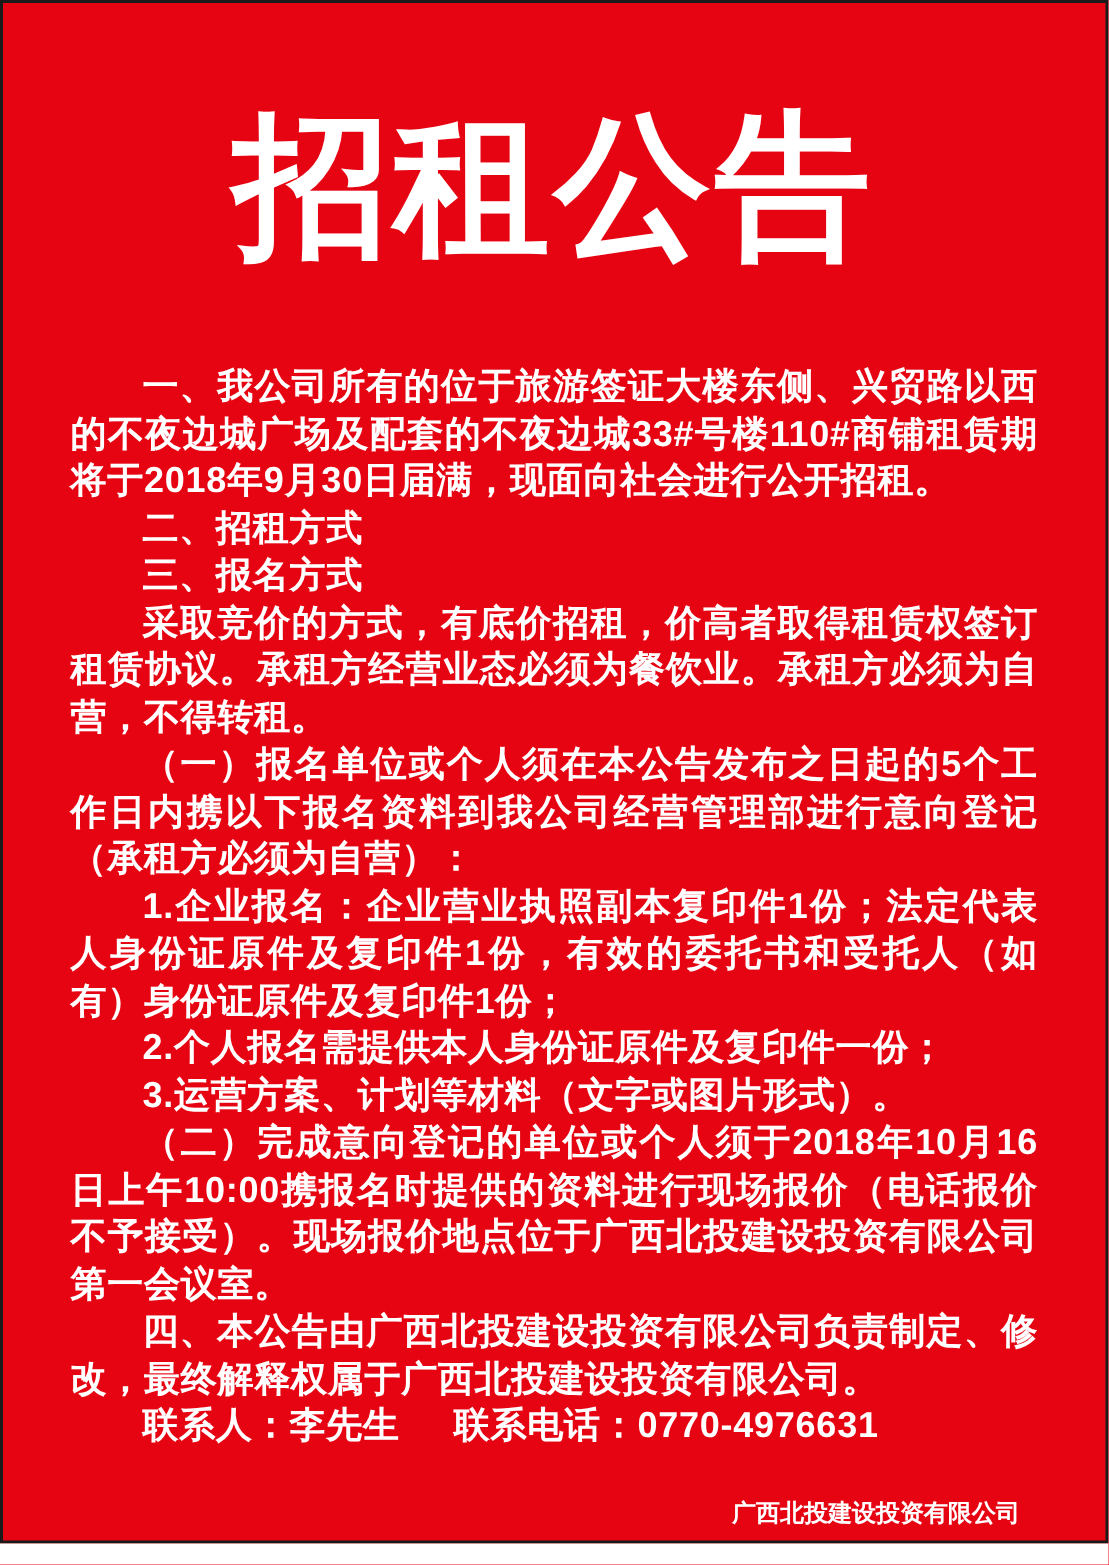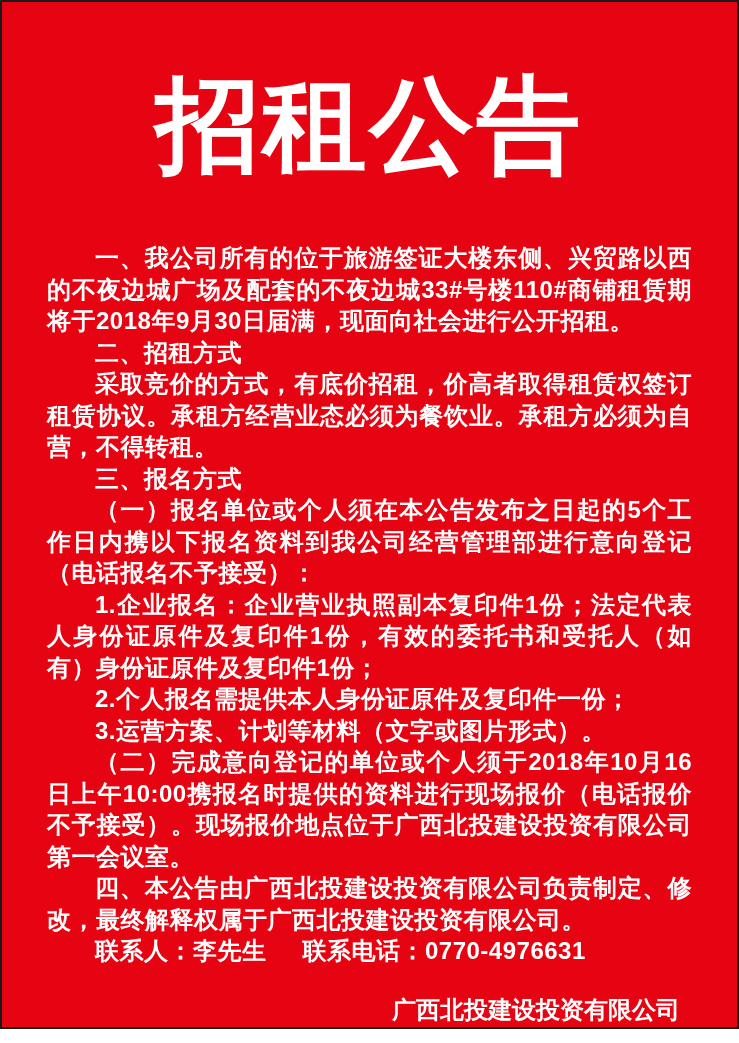--- a/index.html
+++ b/index.html
@@ -41,37 +41,37 @@
     text-indent: 2em;
   }
   .contact-gap {
     margin-left: 1.2em;
   }
   .signature {
     margin: 26px 57px 0 auto;
     width: max-content;
     text-align: center;
     font-weight: bold;
-    font-size: 24px;
+    font-size: 16px;
     line-height: 33px;
   }
 </style>
 </head>
 <body>
 
 <div class="poster">
 
   <h1 class="title">招租公告</h1>
 
   <div class="body-text">
     <p class="para">一、我公司所有的位于旅游签证大楼东侧、兴贸路以西的不夜边城广场及配套的不夜边城33#号楼110#商铺租赁期将于2018年9月30日届满，现面向社会进行公开招租。</p>
     <p class="para">二、招租方式</p>
+    <p class="para">三、报名方式</p>
     <p class="para">采取竞价的方式，有底价招租，价高者取得租赁权签订租赁协议。承租方经营业态必须为餐饮业。承租方必须为自营，不得转租。</p>
-    <p class="para">三、报名方式</p>
-    <p class="para">（一）报名单位或个人须在本公告发布之日起的5个工作日内携以下报名资料到我公司经营管理部进行意向登记（电话报名不予接受）：</p>
+    <p class="para">（一）报名单位或个人须在本公告发布之日起的5个工作日内携以下报名资料到我公司经营管理部进行意向登记（承租方必须为自营）：</p>
     <p class="para">1.企业报名：企业营业执照副本复印件1份；法定代表人身份证原件及复印件1份，有效的委托书和受托人（如有）身份证原件及复印件1份；</p>
     <p class="para">2.个人报名需提供本人身份证原件及复印件一份；</p>
     <p class="para">3.运营方案、计划等材料（文字或图片形式）。</p>
     <p class="para">（二）完成意向登记的单位或个人须于2018年10月16日上午10:00携报名时提供的资料进行现场报价（电话报价不予接受）。现场报价地点位于广西北投建设投资有限公司第一会议室。</p>
     <p class="para">四、本公告由广西北投建设投资有限公司负责制定、修改，最终解释权属于广西北投建设投资有限公司。</p>
     <p class="para">
       <span>联系人：李先生</span>
       <span class="contact-gap">联系电话：0770-4976631</span>
     </p>
   </div>

